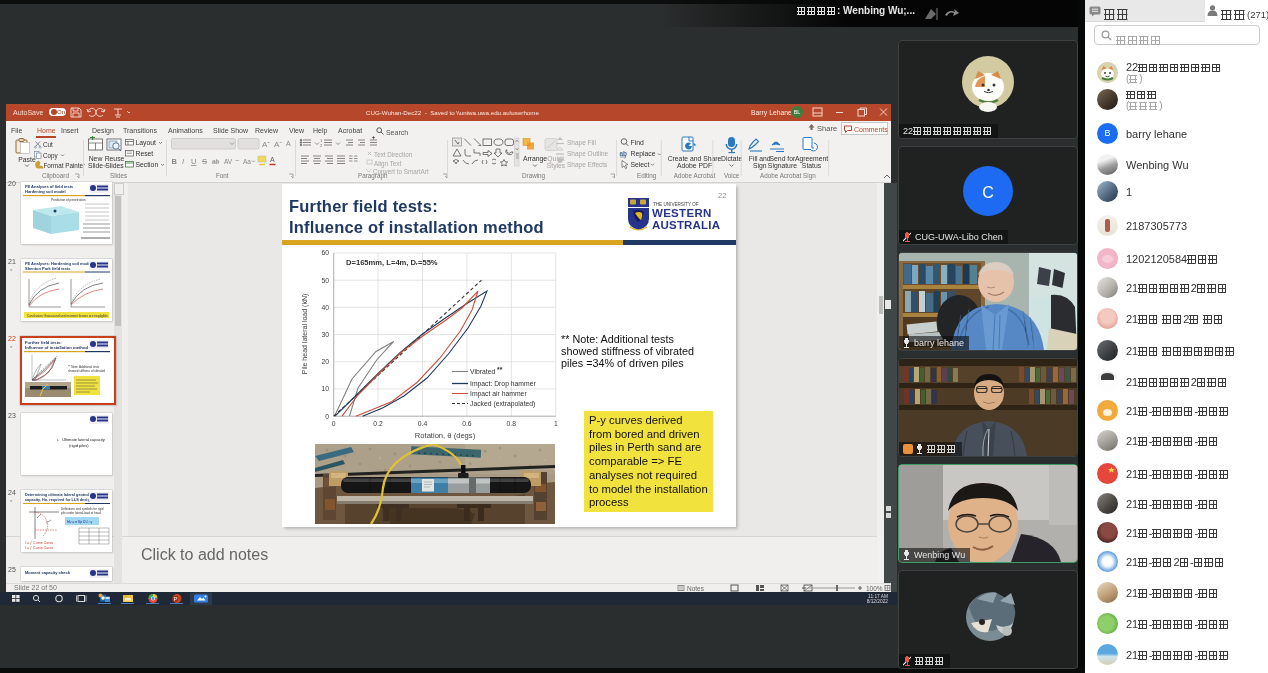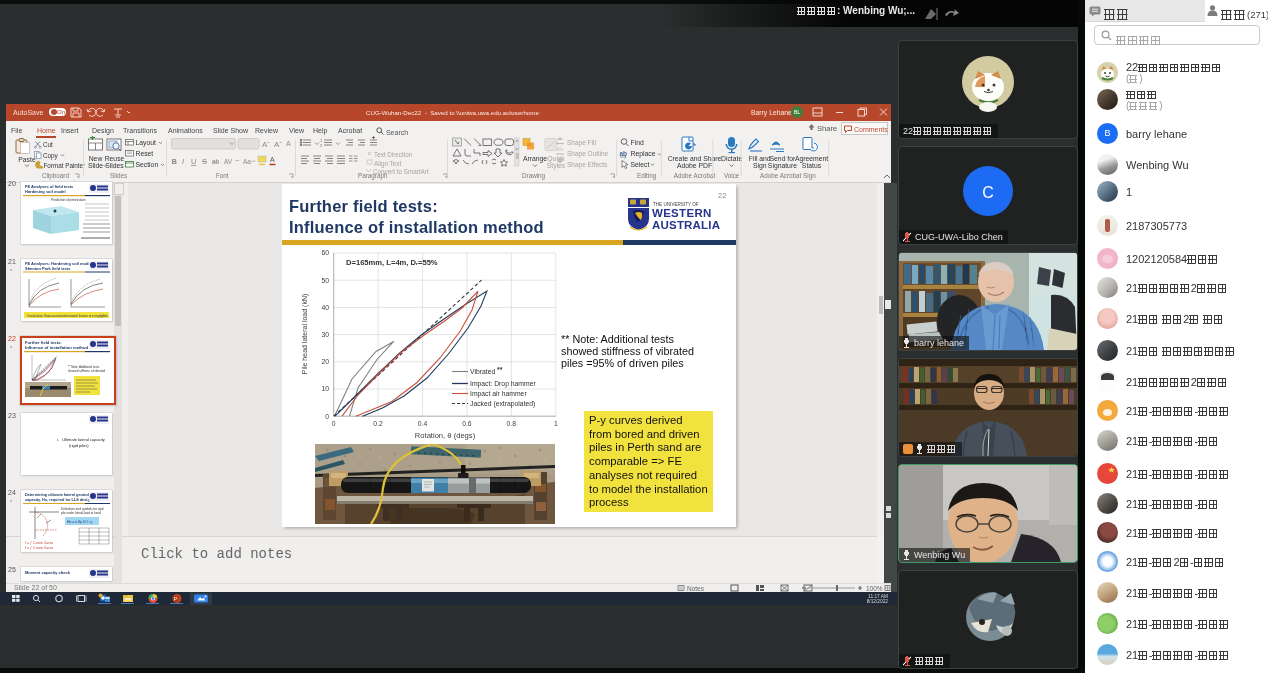--- a/index.html
+++ b/index.html
@@ -338,21 +338,21 @@
 <div class="abs" style="left:6px;top:183px;width:122px;height:400px;background:#f0efee;"></div>
 <div class="abs" style="left:128px;top:183px;width:749px;height:353px;background:#e9e8e7;"></div>
 <div class="abs" style="left:877px;top:183px;width:7px;height:353px;background:#f0efee;"></div>
 <div class="abs" style="left:879px;top:296px;width:4px;height:18px;background:#c0bebc;"></div>
 <div class="abs" style="left:884px;top:183px;width:13px;height:409px;background:#414646;"></div>
 <div class="abs" style="left:885px;top:300px;width:6px;height:9px;background:#e8e8e8;"></div>
 <div class="abs" style="left:885.5px;top:506px;width:5px;height:5px;background:#dadada;"></div>
 <div class="abs" style="left:885.5px;top:513px;width:5px;height:5px;background:#dadada;"></div>
 
 <div class="abs" style="left:6px;top:536px;width:871px;height:47px;background:#f0efee;border-top:1px solid #d8d6d4;"></div>
-<div class="abs" style="left:141px;top:546px;font-size:14px;color:#666;font-family:Liberation Mono, monospace;">Click to add notes</div>
+<div class="abs" style="left:141px;top:546px;font-size:16px;color:#666;">Click to add notes</div>
 
 <div class="abs" style="left:6px;top:583px;width:885px;height:9px;background:#f0efee;border-top:1px solid #dddbd9;"></div>
 <div class="abs" style="left:14px;top:584px;font-size:7px;color:#777;">Slide 22 of 50</div>
 <svg class="abs" style="left:676px;top:583px;" width="215" height="10" viewBox="0 0 215 10">
 <g fill="#666" font-family="Liberation Sans">
 <rect x="2" y="2.5" width="6" height="5" fill="none" stroke="#777" stroke-width="0.8"></rect>
       <path d="M3 4 h4 M3 6 h4" stroke="#777" stroke-width="0.6"></path>
 <text x="11" y="7.5" font-size="6.5">Notes</text>
 <rect x="55" y="2" width="7" height="6" fill="none" stroke="#555" stroke-width="1"></rect>
 <rect x="80" y="2" width="3" height="6" fill="#555"></rect>
@@ -566,21 +566,21 @@
       <text x="174" y="126">Vibrated <tspan font-weight="bold" dy="-2">**</tspan></text>
 <path d="M156 135.5 h16" stroke="#1f3a5f" stroke-width="1.3"></path>
       <text x="174" y="138">Impact: Drop hammer</text>
 <path d="M156 145.5 h16" stroke="#c94f3d" stroke-width="1.1"></path>
       <text x="174" y="148">Impact air hammer</text>
 <path d="M156 155.5 h16" stroke="#333" stroke-width="1.1" stroke-dasharray="3 2"></path>
       <text x="174" y="158">Jacked (extrapolated)</text>
 </g>
 </svg>
 
-<div class="abs" style="left:561px;top:333px;width:140px;font-size:10.8px;color:#111;line-height:12px;">** Note: Additional tests showed stiffness of vibrated piles =95% of driven piles</div>
+<div class="abs" style="left:561px;top:333px;width:140px;font-size:10.8px;color:#111;line-height:12px;">** Note: Additional tests showed stiffness of vibrated piles =34% of driven piles</div>
 
 <div class="abs" style="left:584px;top:411px;width:129px;height:101px;background:#f2e23e;"></div>
 <div class="abs" style="left:589px;top:414px;width:130px;font-size:11.3px;color:#111;line-height:13.7px;white-space:nowrap;">P-y curves derived<br>from bored and driven<br>piles in Perth sand are<br>comparable =&gt; FE<br>analyses not required<br>to model the installation<br>process</div>
 
 <svg class="abs" style="left:315px;top:444px;" width="240" height="80" viewBox="0 0 240 80">
 <rect width="240" height="80" fill="#a89a83"></rect>
 <rect x="0" y="0" width="240" height="30" fill="#aca08a"></rect>
 <rect x="150" y="0" width="90" height="26" fill="#b4a890"></rect>
 <g fill="#93866f" opacity="0.55">
       <circle cx="12" cy="6" r="1.4"></circle>

